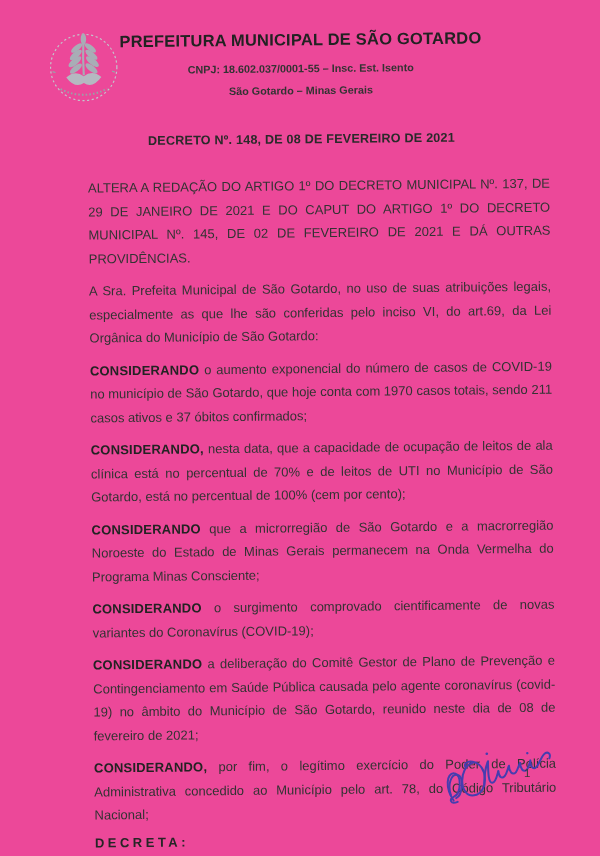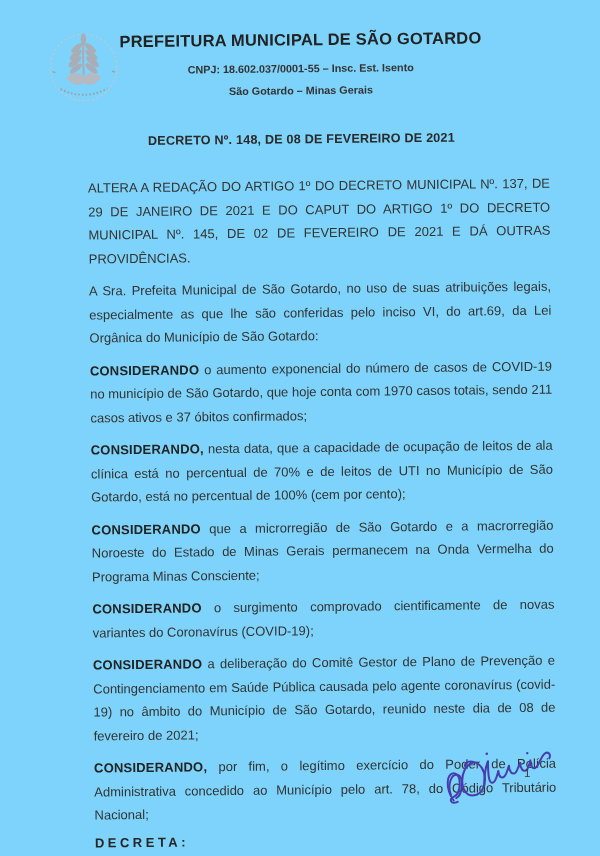--- a/index.html
+++ b/index.html
@@ -1,17 +1,17 @@
 <!DOCTYPE html>
 <html><head>
 <meta charset="utf-8">
 <style>
   html,body{margin:0;padding:0;background:#e8e8e8;}
   .page{
-    position:relative;width:600px;height:856px;background:#7dd3fc;
+    position:relative;width:600px;height:856px;background:#ec4899;
     font-family:"Liberation Sans","DejaVu Sans",sans-serif;color:#2e2e2e;
     overflow:hidden;margin:0 auto;
   }
   .tilt{position:absolute;left:0;top:0;width:600px;transform:rotate(-0.6deg);transform-origin:40px 0;}
   header{position:relative;padding-top:30px;}
   .seal{position:absolute;left:44px;top:24px;width:78px;height:84px;}
   .head-title{text-align:center;font-weight:bold;font-size:16.5px;letter-spacing:.2px;color:#222;padding-top:3px;margin:0 60px;}
   .head-cnpj{text-align:center;font-weight:bold;font-size:10.8px;color:#333;margin-top:13px;}
   .head-loc{text-align:center;font-weight:bold;font-size:10.8px;color:#333;margin-top:10px;}
   .decree-title{text-align:center;font-weight:bold;font-size:12.6px;color:#2a2a2a;margin-top:36px;letter-spacing:.2px;}

